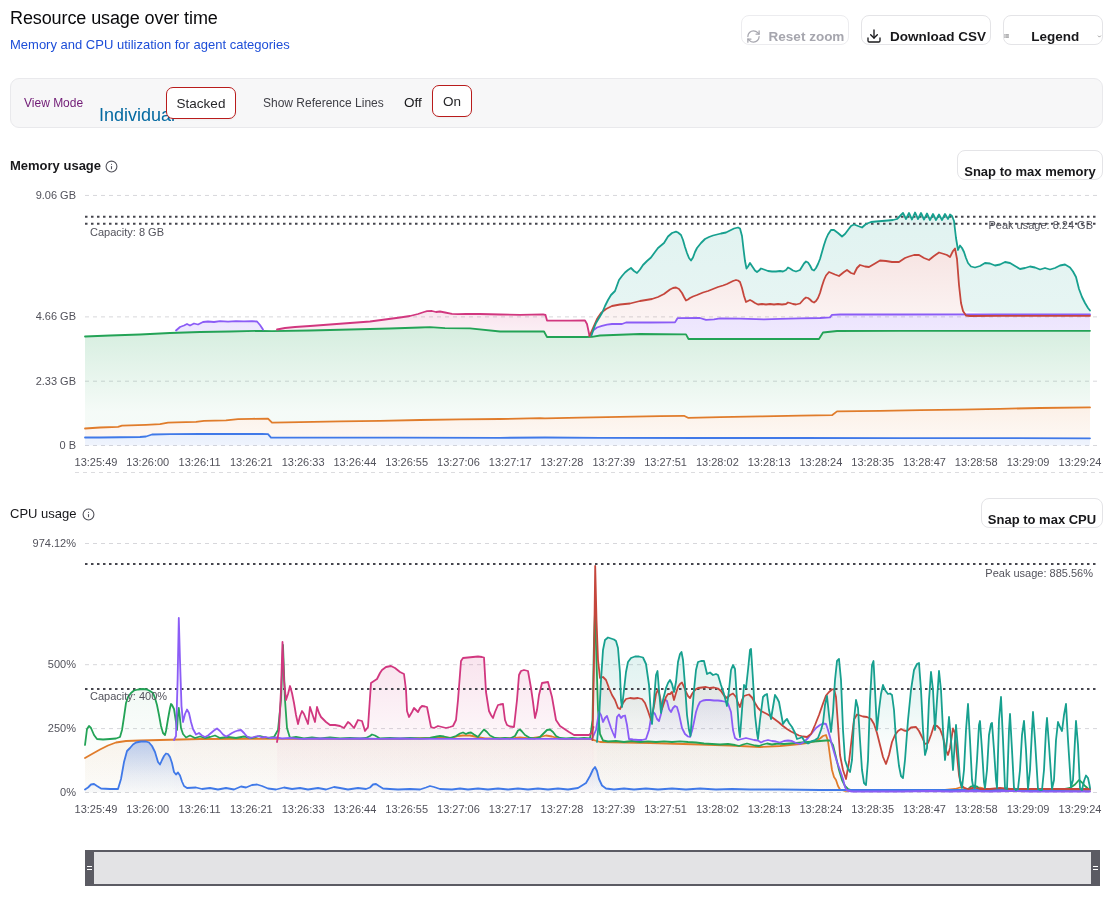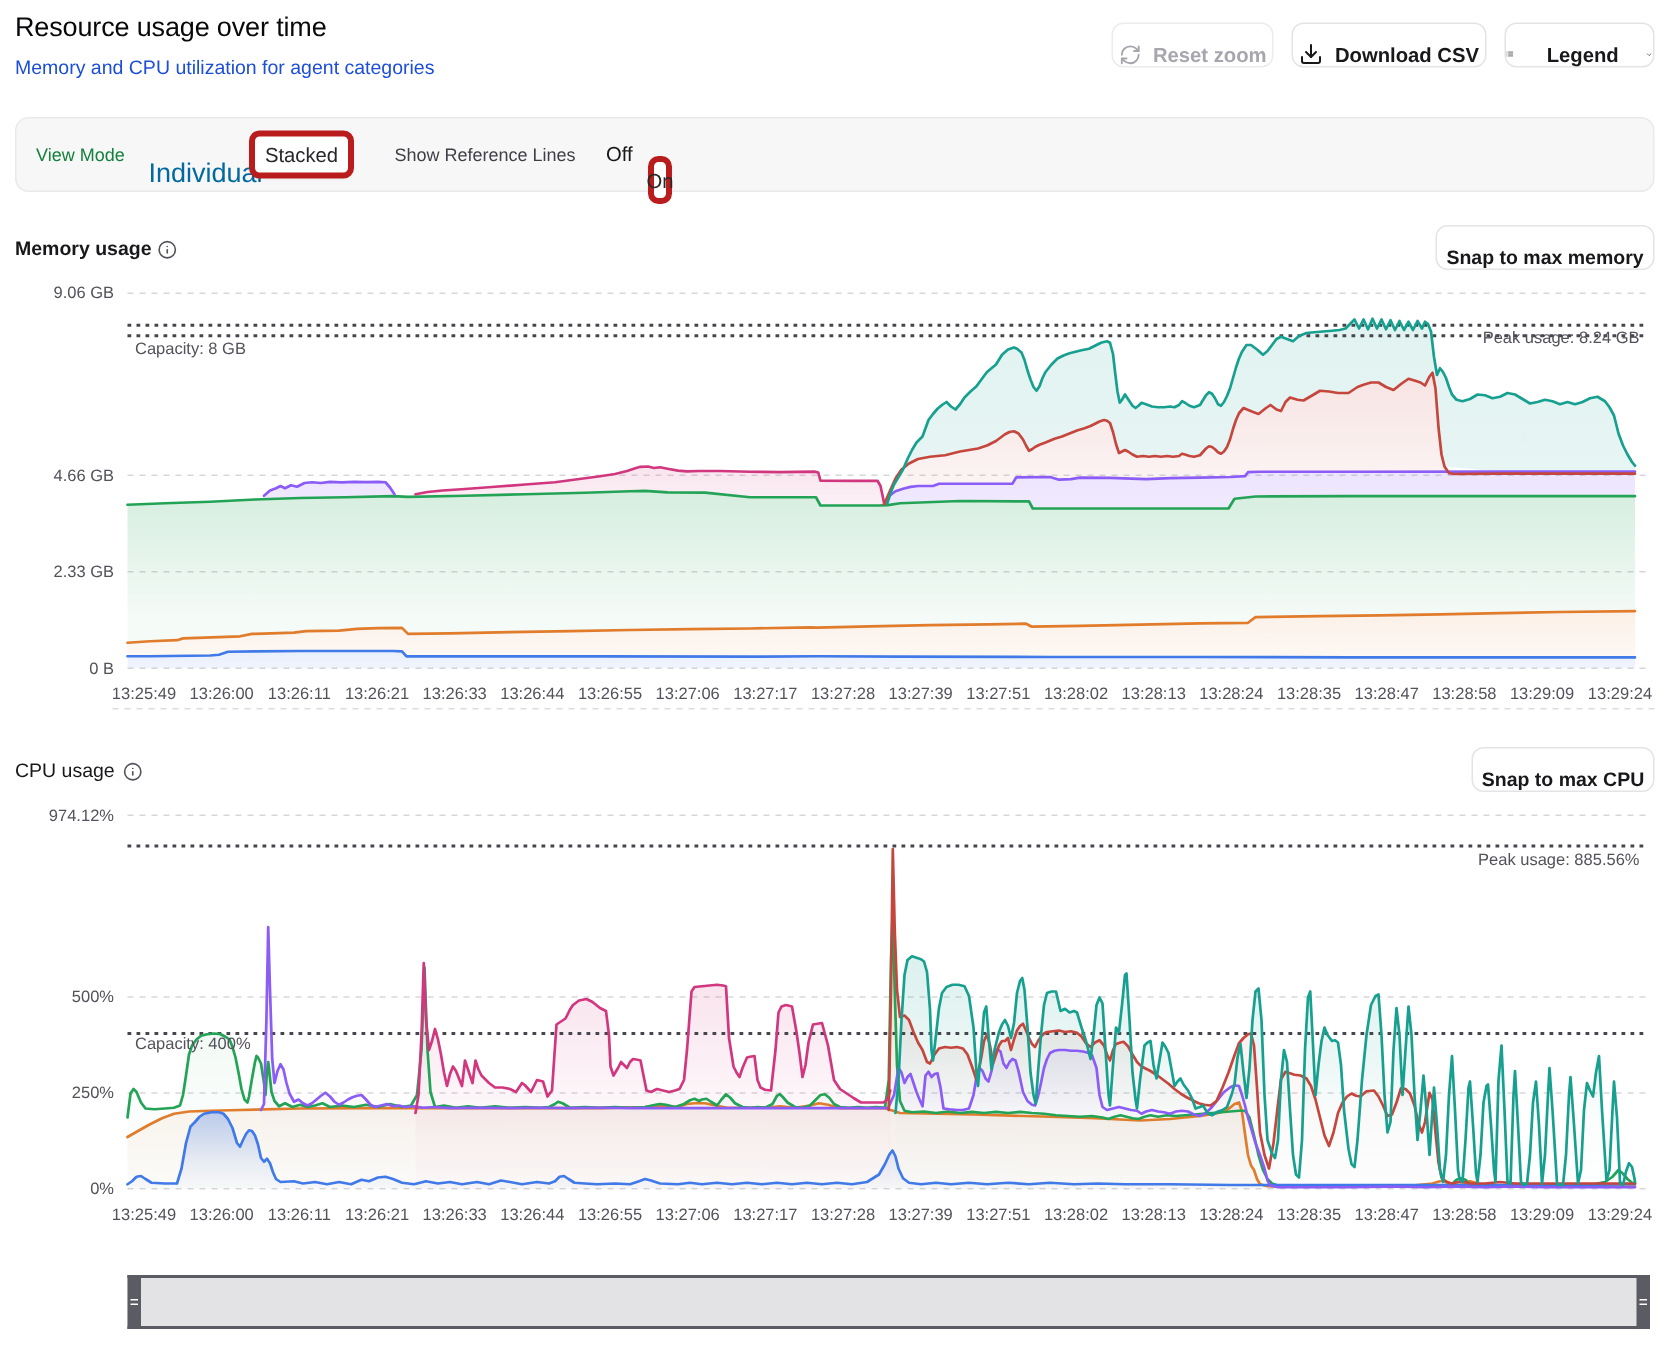--- a/index.html
+++ b/index.html
@@ -1,21 +1,21 @@
 <!DOCTYPE html>
 <html><head><meta charset="utf-8"><style>
 * { margin:0; padding:0; box-sizing:border-box; }
 html,body { width:1116px; height:906px; background:#fff;
   font-family:"Liberation Sans", sans-serif; overflow:hidden; }
 .abs { position:absolute; }
 .btn { position:absolute; display:flex; align-items:flex-end; justify-content:center;
   background:#fff; border:1px solid #e4e4e7; border-radius:8px; height:30px;
   font-size:13.5px; font-weight:700; color:#18181b; gap:8px; }
 .tgl { position:absolute; display:flex; align-items:center; justify-content:center;
-  background:#fff; border:4px solid #b91c1c; border-radius:7px;
+  background:#fff; border:1px solid #b91c1c; border-radius:7px;
   font-size:13.5px; color:#27272a; box-shadow:0 1px 2px rgba(0,0,0,.04); }
 </style></head>
 <body>
 <div class="abs" style="left:10px;top:8px;font-size:18px;font-weight:400;color:#09090b;letter-spacing:-.1px">Resource usage over time</div>
 <div class="abs" style="left:10px;top:37px;font-size:13px;color:#1d4ed8">Memory and CPU utilization for agent categories</div>
 
 <div class="btn" style="left:741px;top:15px;width:108px;color:#a6a6ae;border-color:#ececef"><svg width="15" height="15" viewBox="0 0 24 24" fill="none" stroke="#a6a6ae" stroke-width="2" stroke-linecap="round" stroke-linejoin="round">
       <path d="M3 12a9 9 0 0 1 9-9 9.75 9.75 0 0 1 6.74 2.74L21 8"></path>
       <path d="M21 3v5h-5"></path>
       <path d="M21 12a9 9 0 0 1-9 9 9.75 9.75 0 0 1-6.74-2.74L3 16"></path>
@@ -35,26 +35,26 @@
       <line x1="3" y1="12" x2="3.01" y2="12"></line>
       <line x1="3" y1="18" x2="3.01" y2="18"></line>
     </svg>
     <span style="margin-right:-4px">Legend</span>
     <svg width="15" height="15" viewBox="0 0 24 24" fill="none" stroke="#18181b" stroke-width="2" stroke-linecap="round" stroke-linejoin="round">
       <polyline points="6 9 12 15 18 9"></polyline>
     </svg>
   </div>
 
 <div class="abs" style="left:10px;top:78px;width:1093px;height:50px;background:#f7f7f8;border:1px solid #e9e9ec;border-radius:9px"></div>
-<div class="abs" style="left:24px;top:96px;font-size:12px;font-weight:500;color:#15803d">View Mode</div>
+<div class="abs" style="left:24px;top:96px;font-size:12px;font-weight:500;color:#701a75">View Mode</div>
 <div class="abs" style="left:99px;top:105px;font-size:18px;color:#0369a1">Individual</div>
 <div class="tgl" style="left:166px;top:87px;width:70px;height:32px">Stacked</div>
 <div class="abs" style="left:263px;top:96px;font-size:12px;font-weight:500;color:#3f3f46">Show Reference Lines</div>
 <div class="abs" style="left:404px;top:95px;font-size:13.5px;color:#18181b">Off</div>
-<div class="tgl" style="left:432px;top:104px;width:16px;height:32px">On</div>
+<div class="tgl" style="left:432px;top:85px;width:40px;height:32px">On</div>
 
 <div class="abs" style="left:10px;top:158px;font-size:13px;font-weight:700;color:#18181b">Memory usage</div>
 <svg style="position:absolute;left:105px;top:160px" width="13" height="13" viewBox="0 0 24 24" fill="none" stroke="#52525b" stroke-width="2" stroke-linecap="round">
     <circle cx="12" cy="12" r="10"></circle>
     <line x1="12" y1="16" x2="12" y2="12"></line>
     <line x1="12" y1="8" x2="12.01" y2="8"></line>
   </svg>
 <div class="btn" style="left:957px;top:150px;width:146px;font-size:13px">Snap to max memory</div>
 
 <div class="abs" style="left:10px;top:506px;font-size:13px;font-weight:400;color:#18181b">CPU usage</div>

